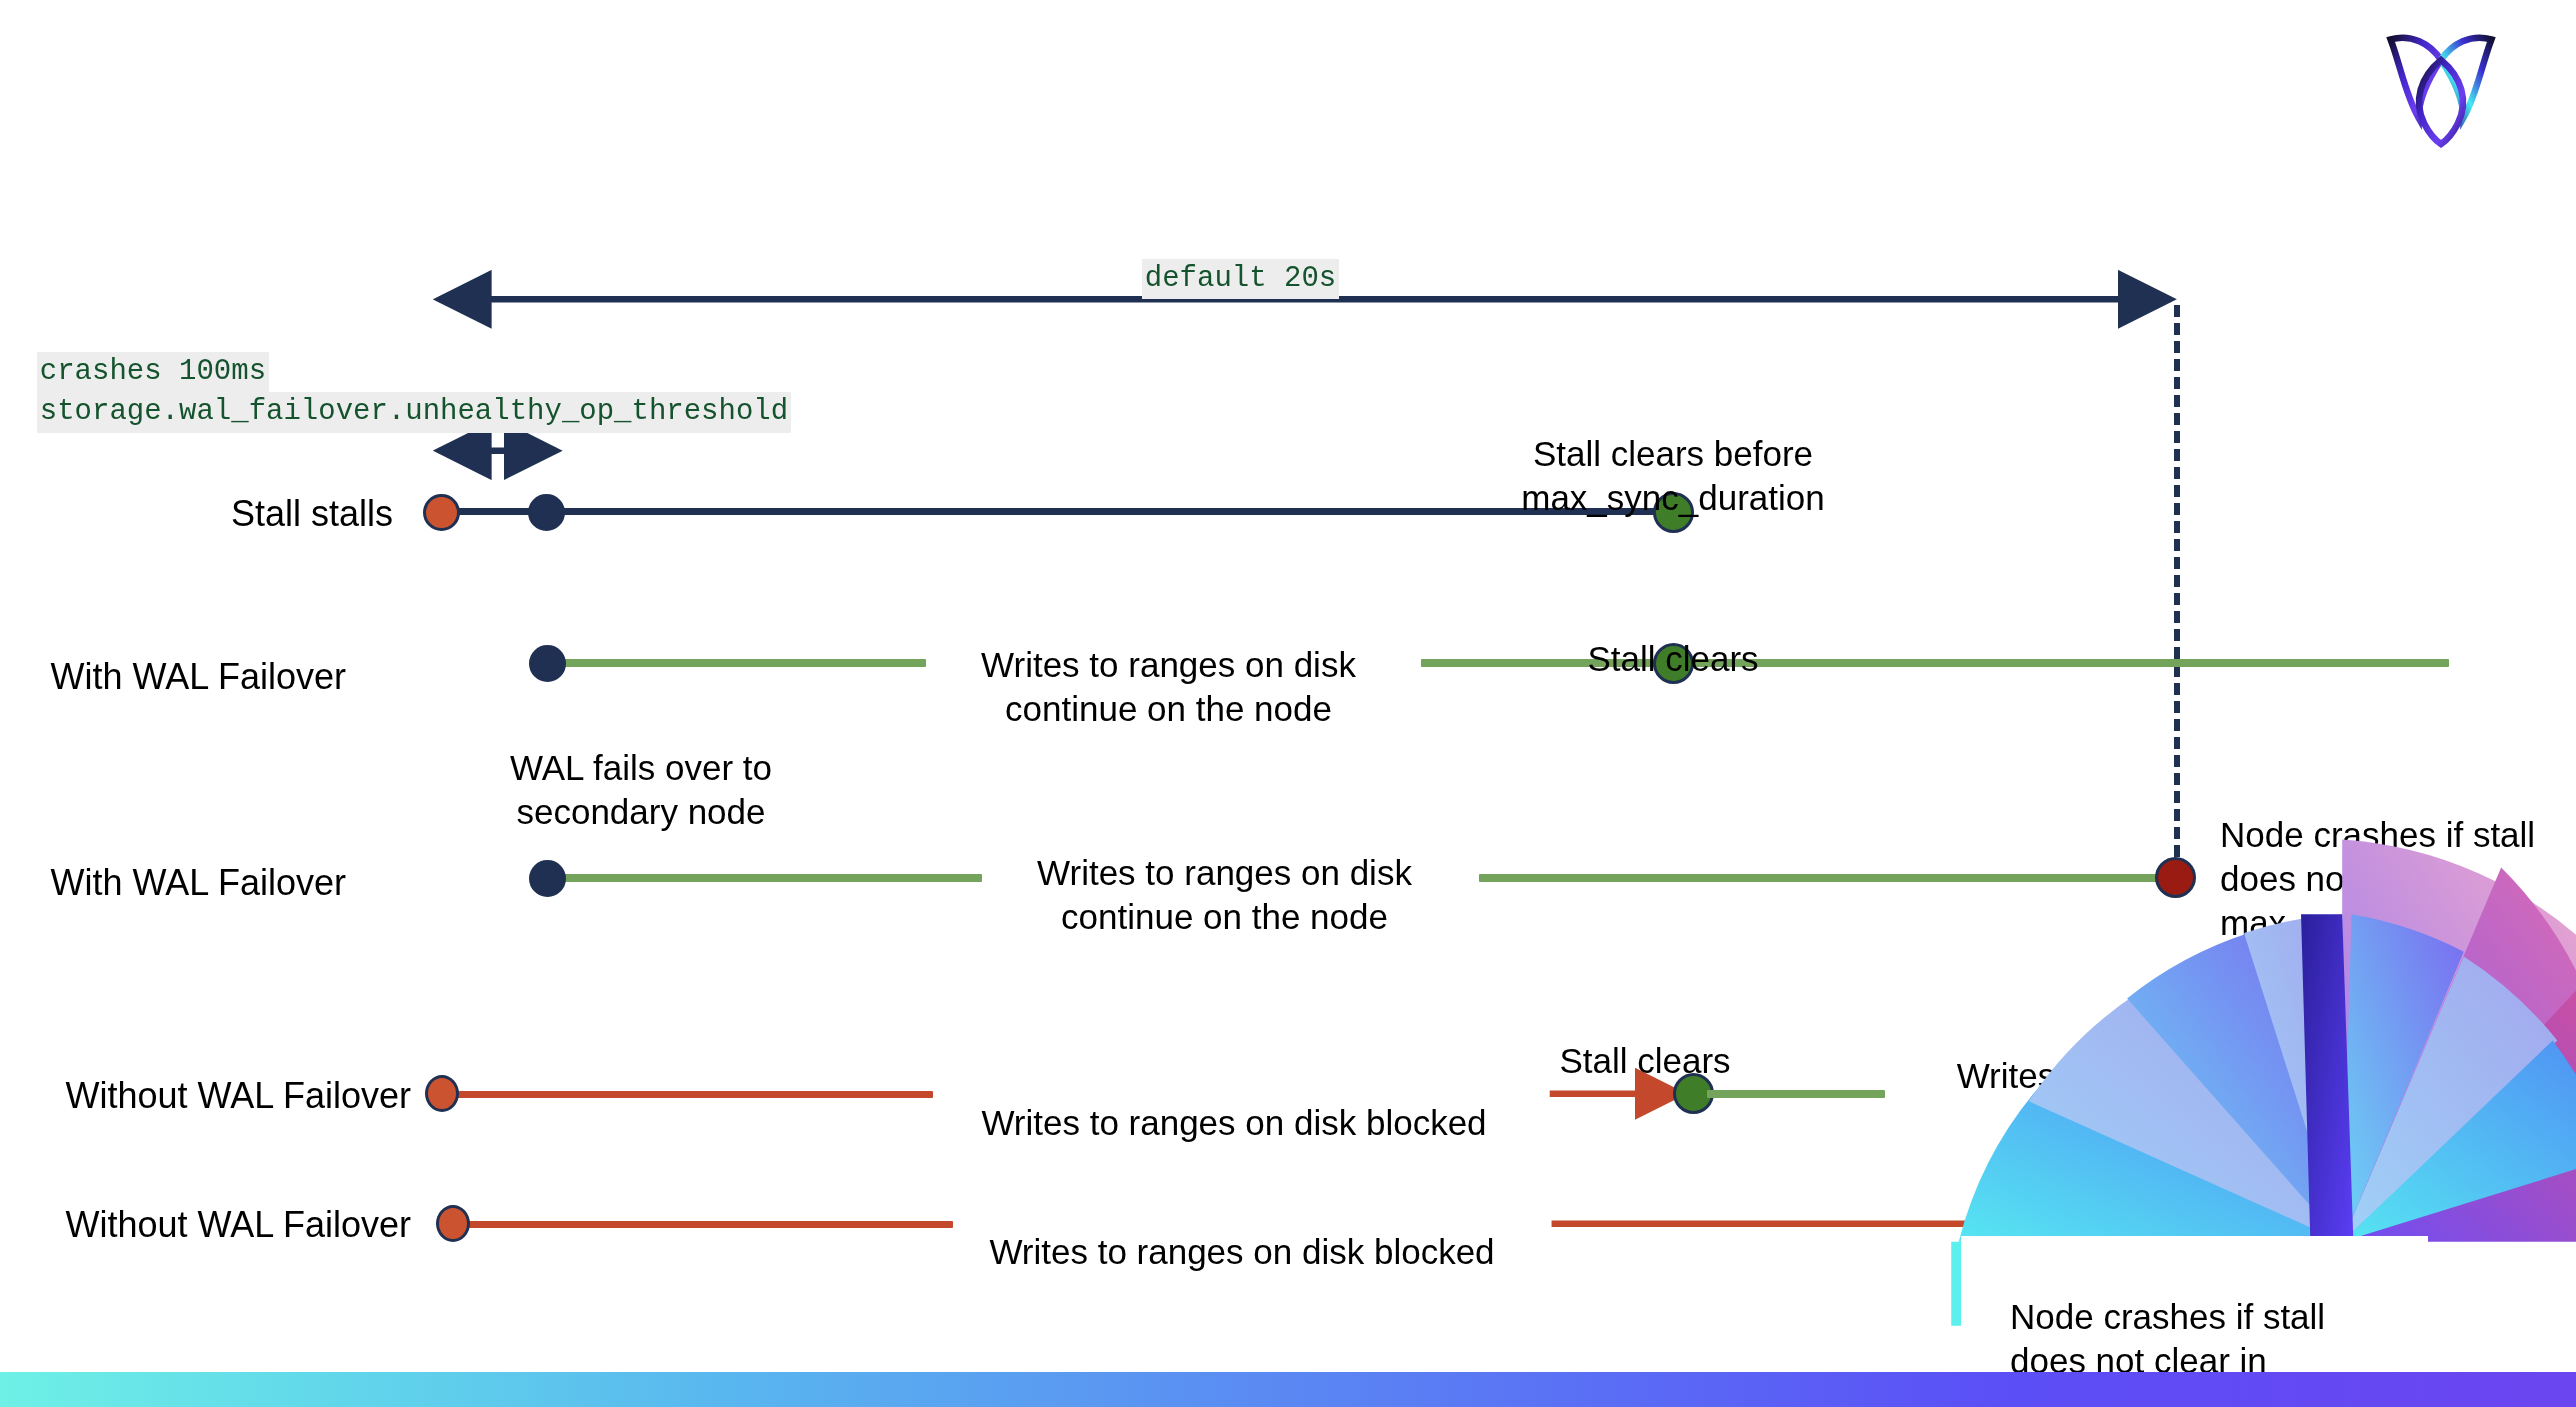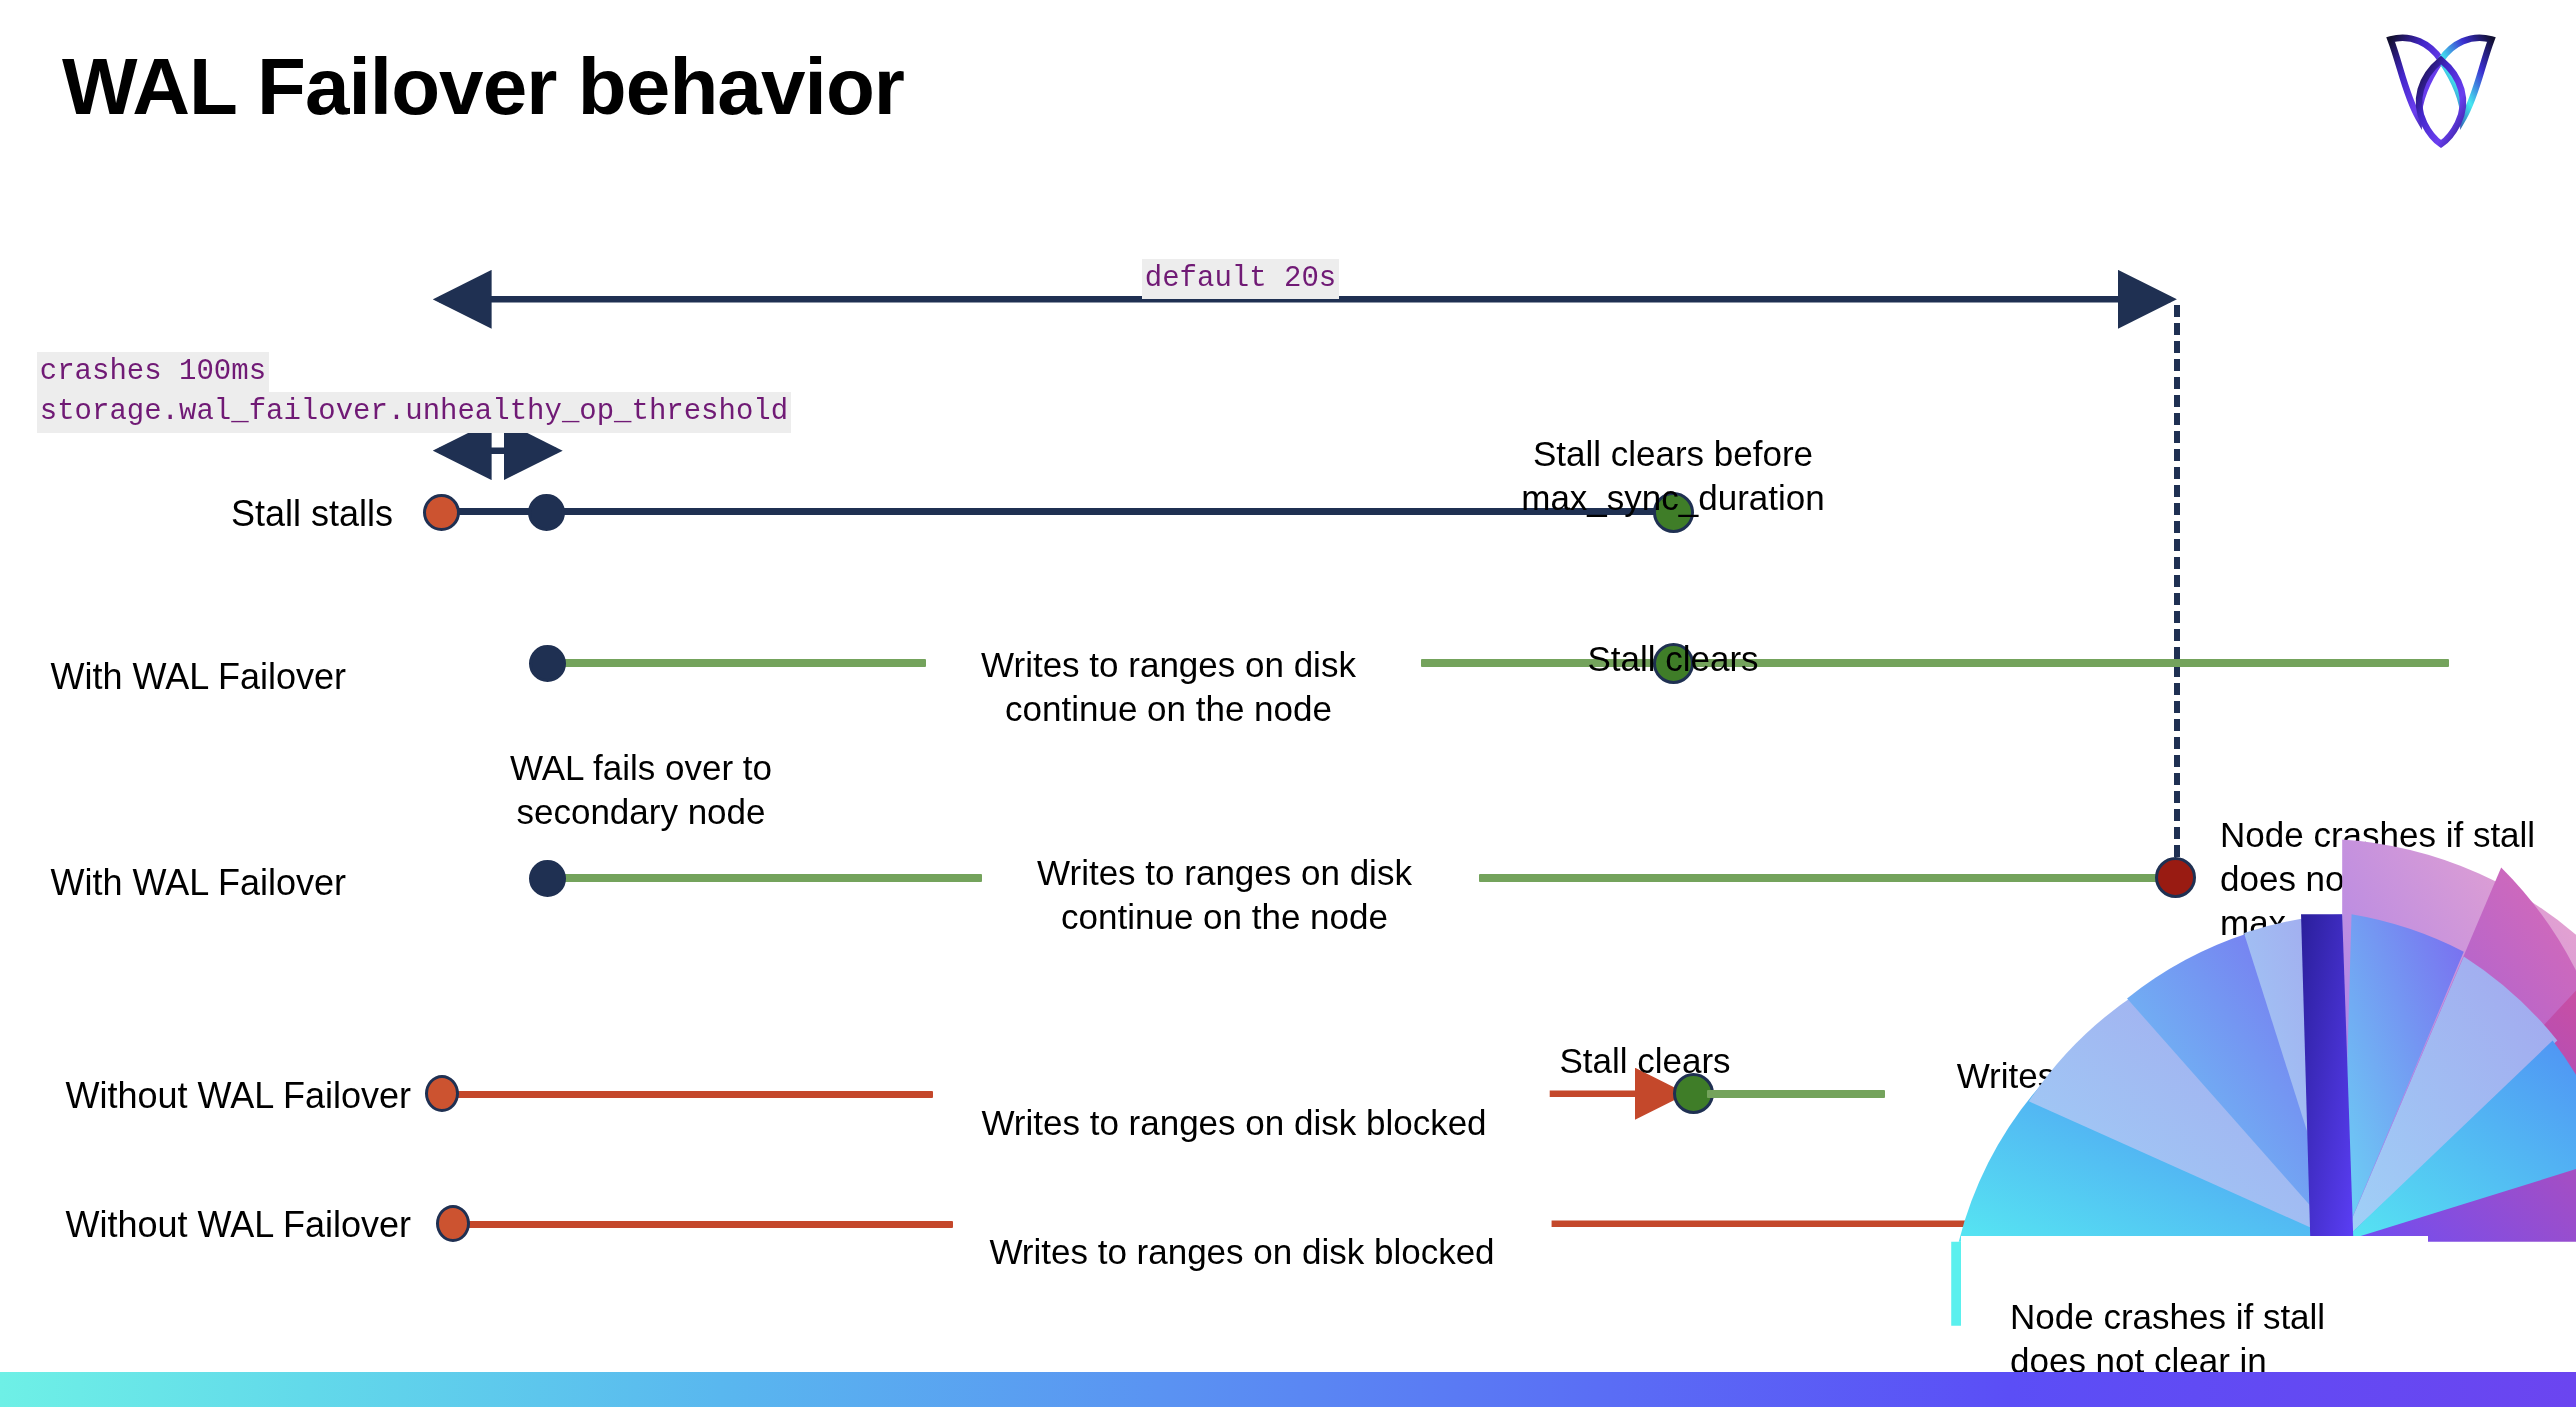--- a/index.html
+++ b/index.html
@@ -39,21 +39,21 @@
     width: 112px;
     height: 120px;
   }
 
   
   .code-block {
     position: absolute;
     font-family: "Liberation Mono", "DejaVu Sans Mono", monospace;
     font-size: 29px;
     line-height: 1.33;
-    color: #701a75;
+    color: #14532d;
     white-space: nowrap;
   }
   .code-block span {
     background: #ededed;
     display: inline-block;
     padding: 0.9px 2.8px;
   }
 
   
   .ann {
@@ -137,21 +137,20 @@
     background: linear-gradient(90deg,
         #6ef0e6 0%, #62d9ea 12%, #59b7ef 28%,
         #5a93f2 45%, #5a6ef5 62%, #5b4ef6 78%, #6b45f0 100%);
   }
 </style>
 </head>
 <body>
 
 <div id="slide">
 
-  <div id="title">WAL Failover behavior</div>
 
   <div id="logo">
     <svg viewBox="0 0 120 128" width="112" height="120" aria-hidden="true">
       <defs>
         <linearGradient id="lg1" x1="0" y1="0" x2="1" y2="1">
           <stop offset="0%" stop-color="#120f2e"></stop>
           <stop offset="35%" stop-color="#4326c9"></stop>
           <stop offset="70%" stop-color="#6b3ff0"></stop>
           <stop offset="100%" stop-color="#2b1a8a"></stop>
         </linearGradient>

